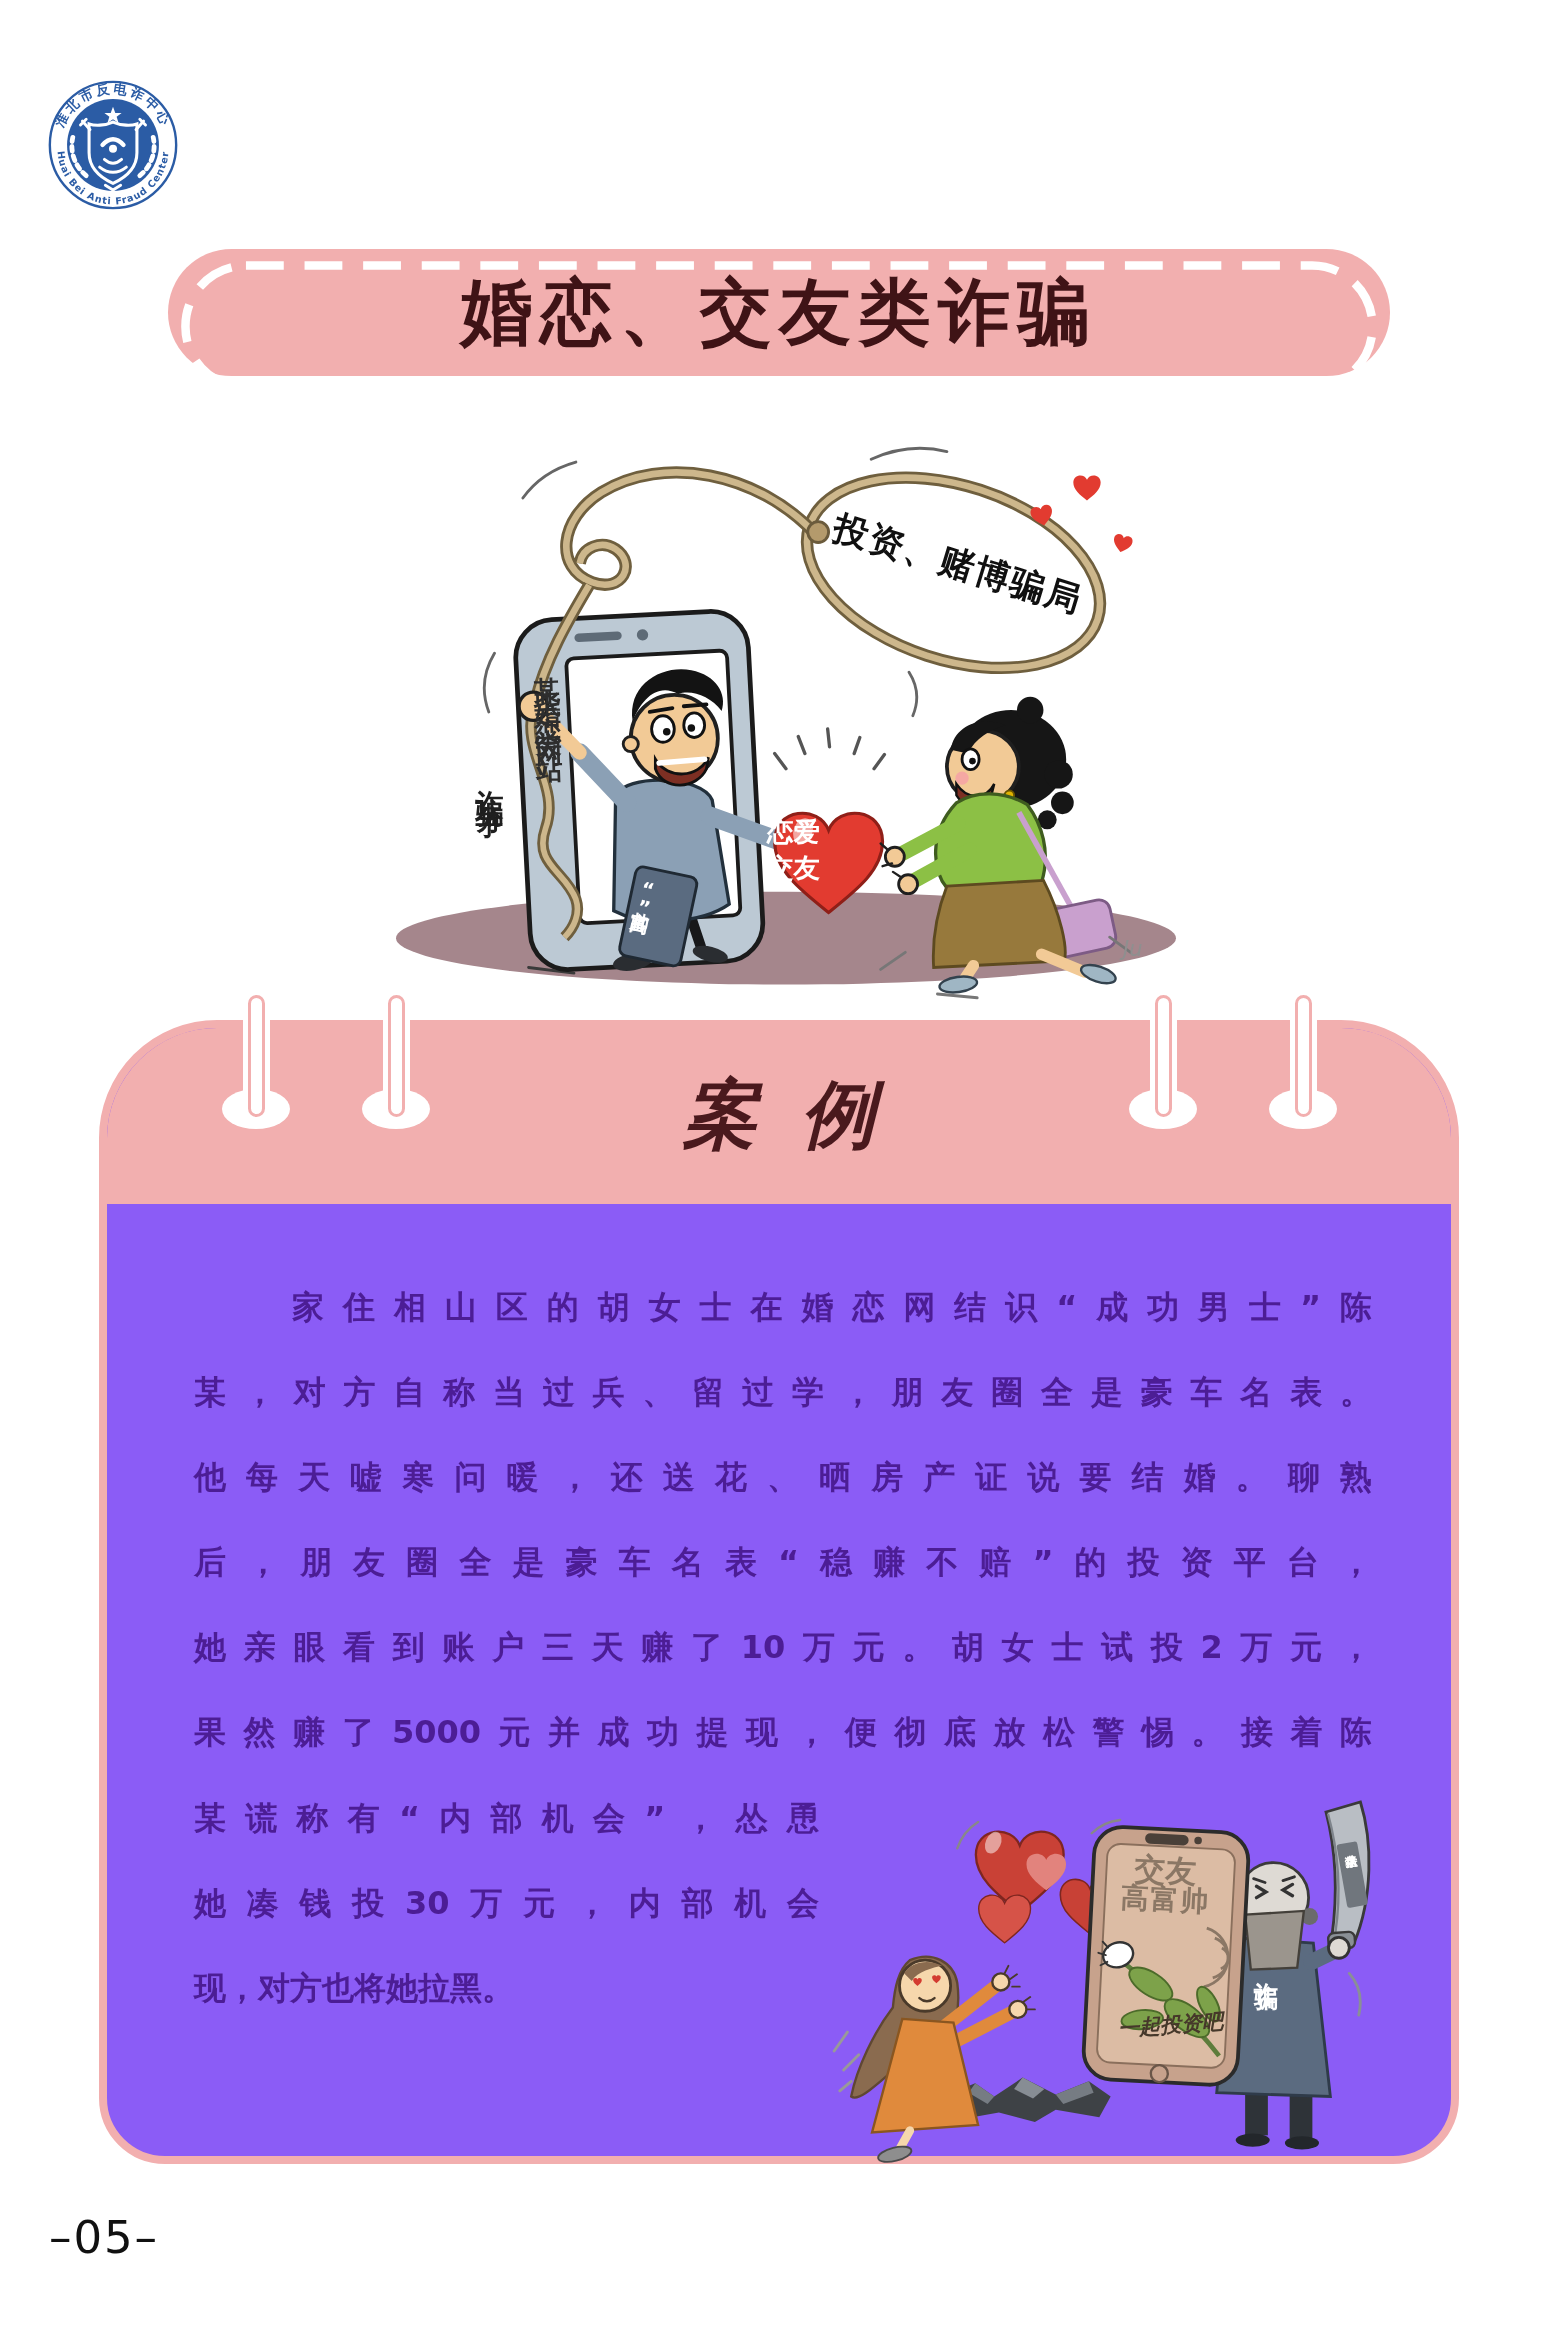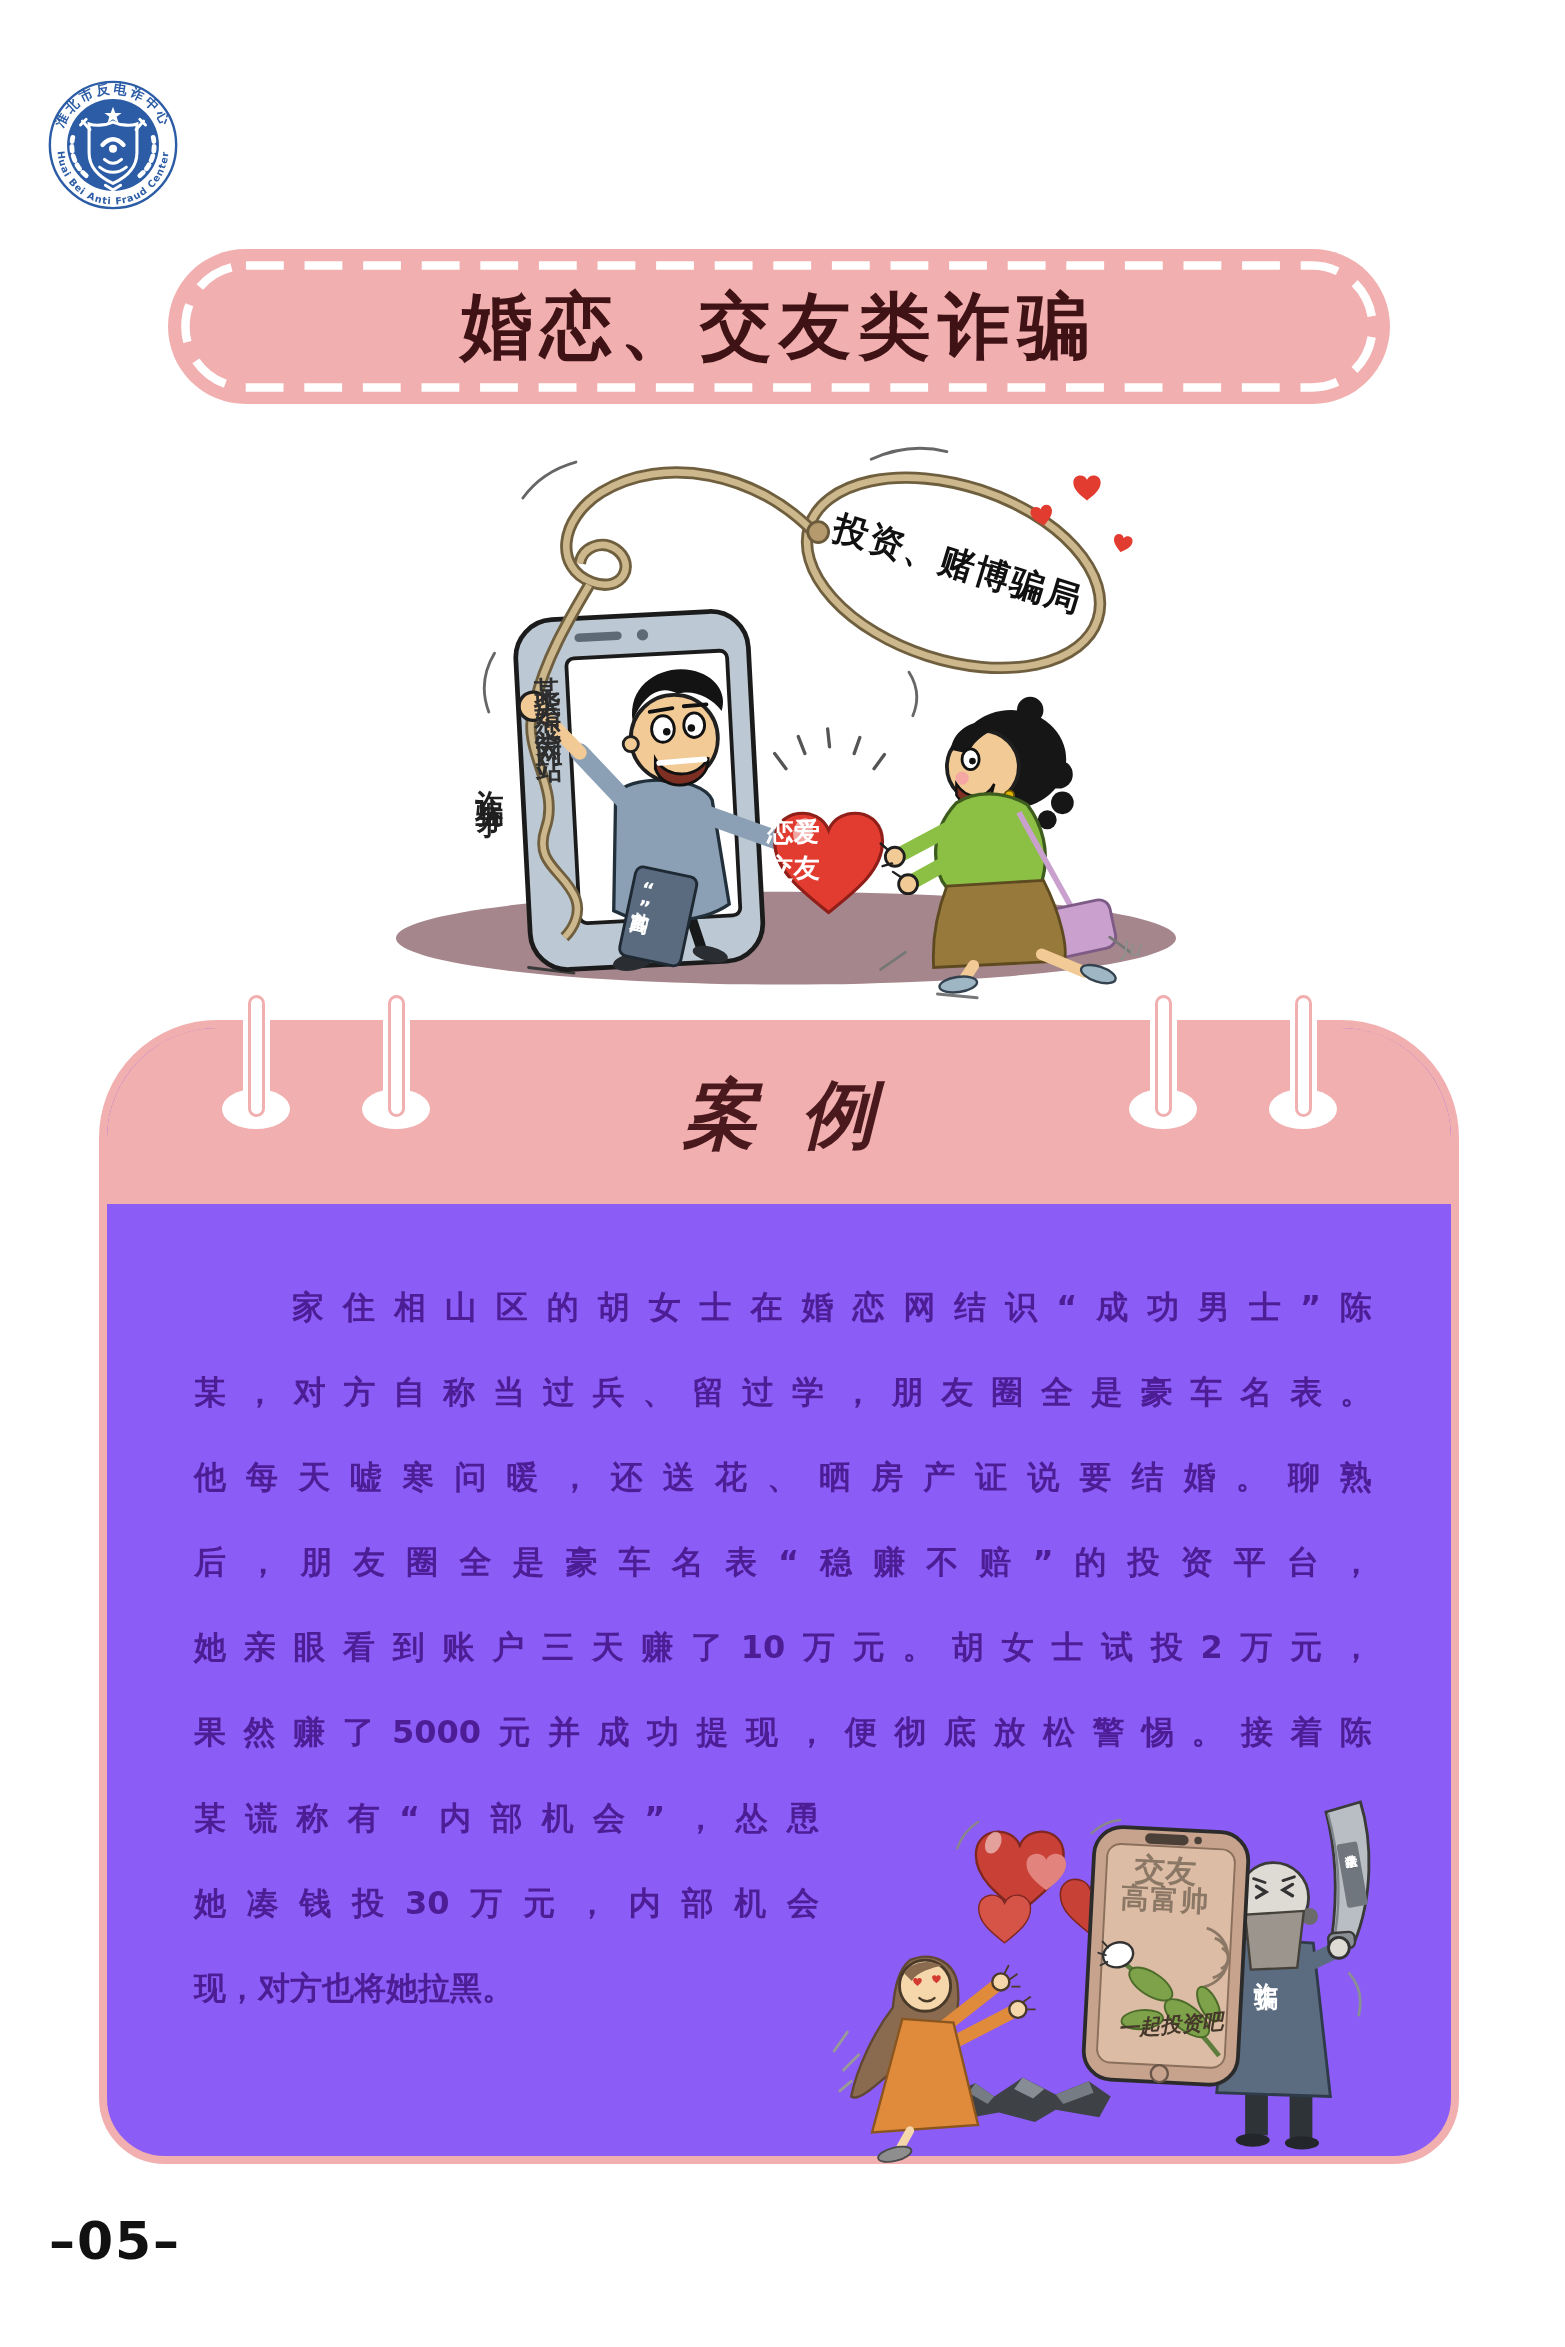--- a/index.html
+++ b/index.html
@@ -6,21 +6,21 @@
   body{
     width:1565px;height:2348px;position:relative;background:#ffffff;
     font-family:"DejaVu Sans",sans-serif;overflow:hidden;
   }
   .abs{position:absolute;}
 
   
   #logo{left:46px;top:78px;width:134px;height:134px;}
 
   
-  #banner{left:168px;top:249px;width:1222px;height:155px;background:#F2AFAF;border-radius:78px;}
+  #banner{left:168px;top:249px;width:1222px;height:127px;background:#F2AFAF;border-radius:78px;}
   #banner-dash{position:absolute;left:0;top:0;width:1222px;height:155px;}
   #banner-title{
     position:absolute;left:0;top:0;width:100%;height:100%;
     display:flex;align-items:center;justify-content:center;
     font-size:72px;font-weight:900;letter-spacing:7.6px;color:#3F1316;
   }
 
   
   #cartoon1{left:379px;top:426px;width:814px;height:587px;}
   #cartoon1 svg{position:absolute;left:0;top:0;}
@@ -66,21 +66,21 @@
   #c2-screen1{left:301px;top:66px;width:91px;text-align:center;font-size:31px;font-weight:700;
     color:#8B7765;transform:rotate(3deg);}
   #c2-screen2{left:287px;top:97px;width:119px;text-align:center;font-size:28px;font-weight:700;
     color:#8B7765;letter-spacing:1.9px;transform:rotate(3deg);}
   #c2-invite{left:289px;top:227px;width:125px;text-align:center;font-size:21px;font-style:italic;
     font-weight:700;color:#46382A;transform:rotate(-4deg);}
   #c2-fraud{left:431px;top:178px;font-size:24px;font-weight:700;color:#ffffff;letter-spacing:3.8px;}
   #c2-knife{left:521px;top:61px;font-size:12.3px;font-weight:700;color:#ffffff;transform:rotate(-8deg);}
 
   
-  #page-number{left:49px;top:2211px;font-size:52px;font-weight:700;color:#111;letter-spacing:1.9px;}
+  #page-number{left:49px;top:2211px;font-size:45px;font-weight:400;color:#111;letter-spacing:1.9px;}
 </style>
 </head>
 <body>
 
 <svg id="logo" class="abs" viewBox="0 0 140 140">
   <defs>
     <path id="arcT" d="M 14,72 A 56,56 0 0 1 126,72" fill="none"></path>
     <path id="arcB" d="M 12,74 A 58,58 0 0 0 128,74" fill="none"></path>
     <path id="heartU" d="M0,-14 C-7,-32 -38,-30 -38,-6 C-38,14 -20,28 0,44 C20,28 38,14 38,-6 C38,-30 7,-32 0,-14 Z"></path>
   </defs>

